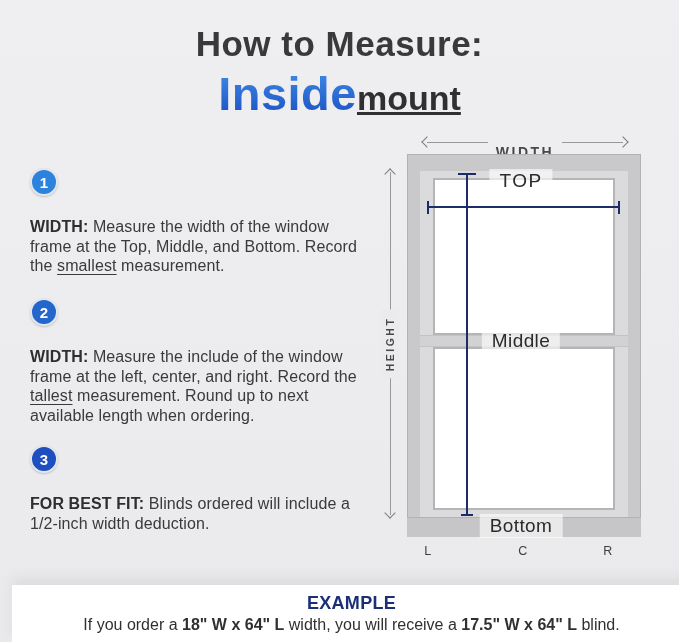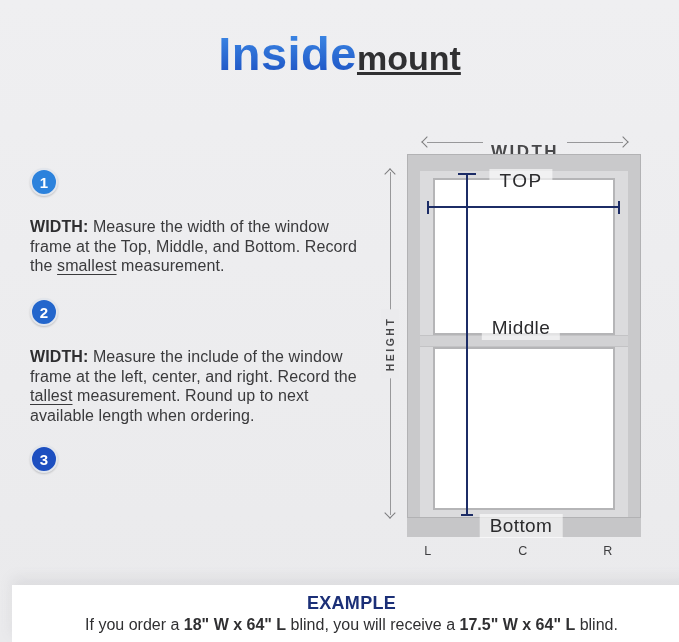--- a/index.html
+++ b/index.html
@@ -69,41 +69,41 @@
     background:#c6c6c8; border-top:1px solid #b2b2b4;
   }
 
   .pos-label{
     position:absolute; left:141px; transform:translateX(-50%);
     background:rgba(255,255,255,.62);
     padding:1px 10px; font-size:19px; color:#2b2b2d; letter-spacing:.4px;
     white-space:nowrap;
   }
   .pos-top{ top:39px; letter-spacing:1.5px; }
-  .pos-middle{ top:186px; }
+  .pos-middle{ top:199px; }
   .pos-bottom{ top:384px; }
 
   
   .m-line-h{ position:absolute; left:47px; top:76px; width:193px; height:2px; background:#1c2c66; }
   .m-line-h .tick-l,.m-line-h .tick-r{
     position:absolute; width:2px; height:13px; top:-5.5px; background:#1c2c66;
   }
   .m-line-h .tick-l{ left:0; } .m-line-h .tick-r{ right:0; }
   .m-line-v{ position:absolute; left:86px; top:43px; width:2px; height:343px; background:#1c2c66; }
   .m-line-v .tick-t{ position:absolute; top:0; left:-8px; width:18px; height:2px; background:#1c2c66; }
   .m-line-v .tick-b{ position:absolute; bottom:0; left:-5px; width:12px; height:2px; background:#1c2c66; }
 
   
   .width-measure{
     position:absolute; left:43px; top:6px; width:204px; height:12px;
     display:flex; align-items:center;
   }
   .width-measure .seg{ flex:1; height:1px; background:#98989a; }
   .width-text{
-    padding:0 8px; font-size:17px; font-weight:700; letter-spacing:2.5px; color:#48484a;margin-top:20px;
+    padding:0 8px; font-size:14px; font-weight:700; letter-spacing:2.5px; color:#48484a;margin-top:20px;
   }
   .chev{ width:8px; height:8px; flex:none; }
   .chev-left{ border-left:1.5px solid #7c7c7e; border-bottom:1.5px solid #7c7c7e; transform:rotate(45deg); margin-right:-4px; }
   .chev-right{ border-right:1.5px solid #7c7c7e; border-top:1.5px solid #7c7c7e; transform:rotate(45deg); margin-left:-4px; }
 
   
   .height-measure{ position:absolute; left:3px; top:40px; width:14px; height:347px; }
   .height-measure .vseg{ position:absolute; left:7px; top:2px; width:1px; height:343px; background:#98989a; }
   .chev-up{ position:absolute; left:3px; top:0; width:8px; height:8px; border-left:1.5px solid #7c7c7e; border-top:1.5px solid #7c7c7e; transform:rotate(45deg); }
   .chev-down{ position:absolute; left:3px; bottom:0; width:8px; height:8px; border-right:1.5px solid #7c7c7e; border-bottom:1.5px solid #7c7c7e; transform:rotate(45deg); }
@@ -131,38 +131,40 @@
   }
   .example-text{ margin-top:2px; font-size:16px; color:#303032; }
   .example-text b{ font-weight:700; }
 </style>
 </head>
 <body>
 
 <div class="page">
 
   <div class="title">
+    <div class="title-line1">How to Measure:</div>
     <div class="title-line2">
       <span class="title-highlight">Inside</span>
       <span class="title-suffix">mount</span>
     </div>
   </div>
 
   <div class="step" id="step1">
     <div class="step-badge badge-1">1</div>
     <div class="step-text"><b>WIDTH:</b><span> Measure the width of the window frame at the Top, Middle, and Bottom. Record the </span><span class="u">smallest</span><span> measurement.</span></div>
   </div>
 
   <div class="step" id="step2">
     <div class="step-badge badge-2">2</div>
     <div class="step-text"><b>WIDTH:</b><span> Measure the include of the window frame at the left, center, and right. Record the </span><span class="u">tallest</span><span> measurement. Round up to next available length when ordering.</span></div>
   </div>
 
   <div class="step" id="step3">
     <div class="step-badge badge-3">3</div>
+    <div class="step-text"><b>FOR BEST FIT:</b><span> Blinds ordered will include a 1/2-inch width deduction.</span><span class="u"></span><span></span></div>
   </div>
 
   <div class="diagram">
 
     <div class="width-measure">
       <span class="chev chev-left"></span>
       <span class="seg"></span>
       <span class="width-text">WIDTH</span>
       <span class="seg"></span>
       <span class="chev chev-right"></span>
@@ -195,16 +197,16 @@
     <div class="pos-label pos-middle">Middle</div>
     <div class="pos-label pos-bottom">Bottom</div>
 
     <div class="lcr lcr-l">L</div>
     <div class="lcr lcr-c">C</div>
     <div class="lcr lcr-r">R</div>
   </div>
 
   <div class="example">
     <div class="example-heading">EXAMPLE</div>
-    <div class="example-text"><span>If you order a </span><b>18" W x 64" L</b><span> blind, you will receive a </span><b>17.5" W x 64" L</b><span> blind.</span></div>
+    <div class="example-text"><span>If you order a </span><b>18" W x 64" L</b><span> width, you will receive a </span><b>17.5" W x 64" L</b><span> blind.</span></div>
   </div>
 
 </div>
 
 </body></html>

